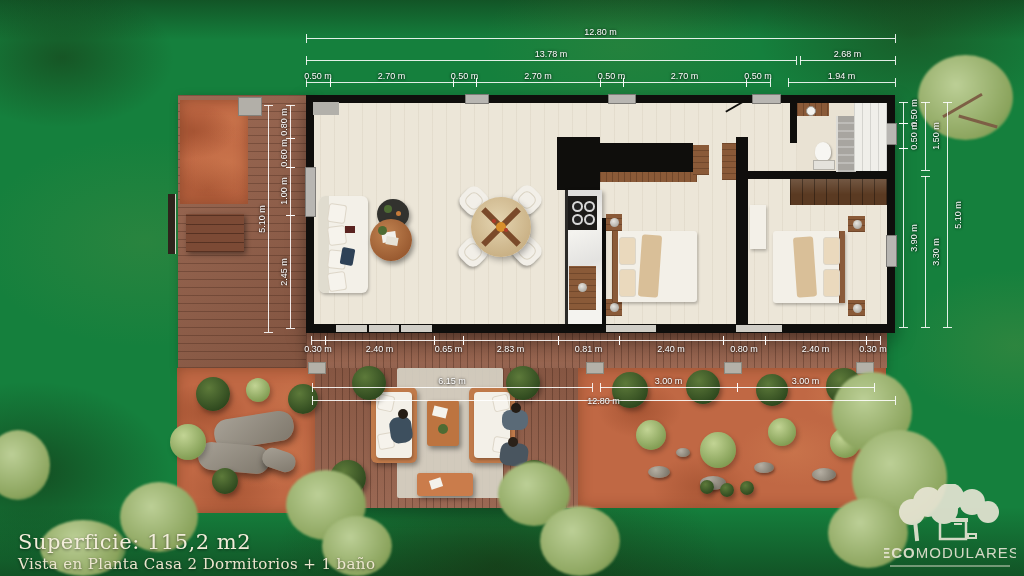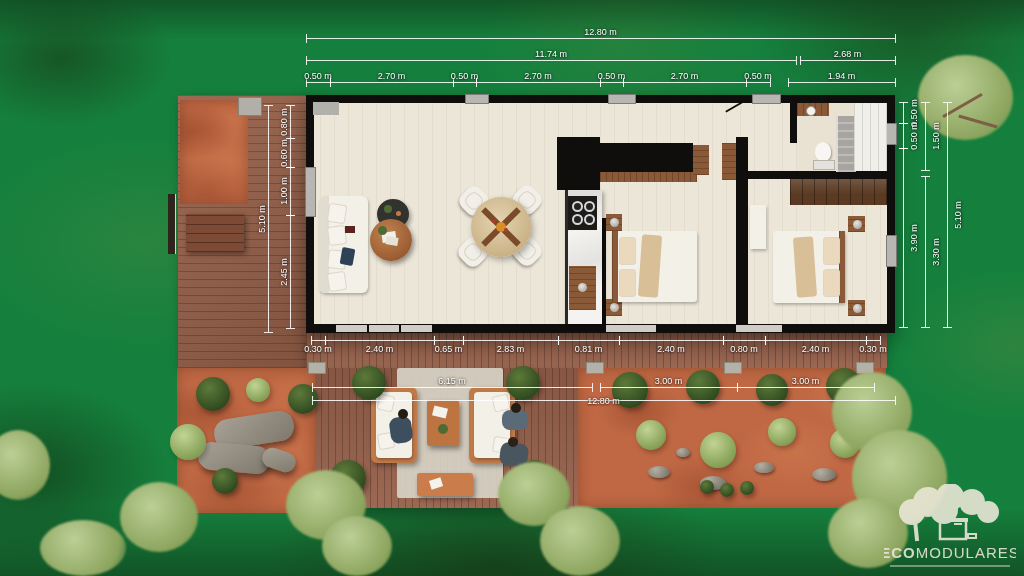--- a/index.html
+++ b/index.html
@@ -277,21 +277,21 @@
       <div class="lamp" style="left:5px;top:4px;width:9px;height:9px;"></div>
     </div>
   <div class="abs wood-v" style="left:848px;top:300px;width:17px;height:16px;">
       <div class="lamp" style="left:5px;top:4px;width:9px;height:9px;"></div>
     </div>
 
   <div class="dh" style="left:306px;top:38px;width:589px;">
       <span class="dlbl">12.80 m</span>
     </div>
   <div class="dh" style="left:306px;top:60px;width:490px;">
-      <span class="dlbl">11.74 m</span>
+      <span class="dlbl">13.78 m</span>
     </div>
   <div class="dh" style="left:800px;top:60px;width:95px;">
       <span class="dlbl">2.68 m</span>
     </div>
   <div class="dh" style="left:306px;top:82px;width:24px;">
       <span class="dlbl">0.50 m</span>
     </div>
   <div class="dh" style="left:330px;top:82px;width:123px;">
       <span class="dlbl">2.70 m</span>
     </div>
@@ -384,20 +384,22 @@
       <span class="dlbl">3.00 m</span>
     </div>
   <div class="dh" style="left:737px;top:387px;width:137px;">
       <span class="dlbl">3.00 m</span>
     </div>
 
   <div class="dh online" style="left:312px;top:400px;width:583px;">
       <span class="dlbl">12.80 m</span>
     </div>
 
+  <div id="footer-title">Superficie:  115,2 m2</div>
+  <div id="footer-sub">Vista en Planta Casa 2 Dormitorios + 1 baño</div>
 
   <svg id="logo" viewBox="0 0 132 90" width="132" height="90">
     <g fill="#e9e6d6">
       <circle cx="28" cy="28" r="13"></circle>
         <circle cx="44" cy="18" r="15"></circle>
         <circle cx="66" cy="13" r="14"></circle>
       <circle cx="88" cy="18" r="13"></circle>
         <circle cx="104" cy="28" r="11"></circle>
         <circle cx="60" cy="26" r="14"></circle>
       <rect x="30" y="36" width="4" height="21" transform="rotate(-6 32 46)"></rect>

